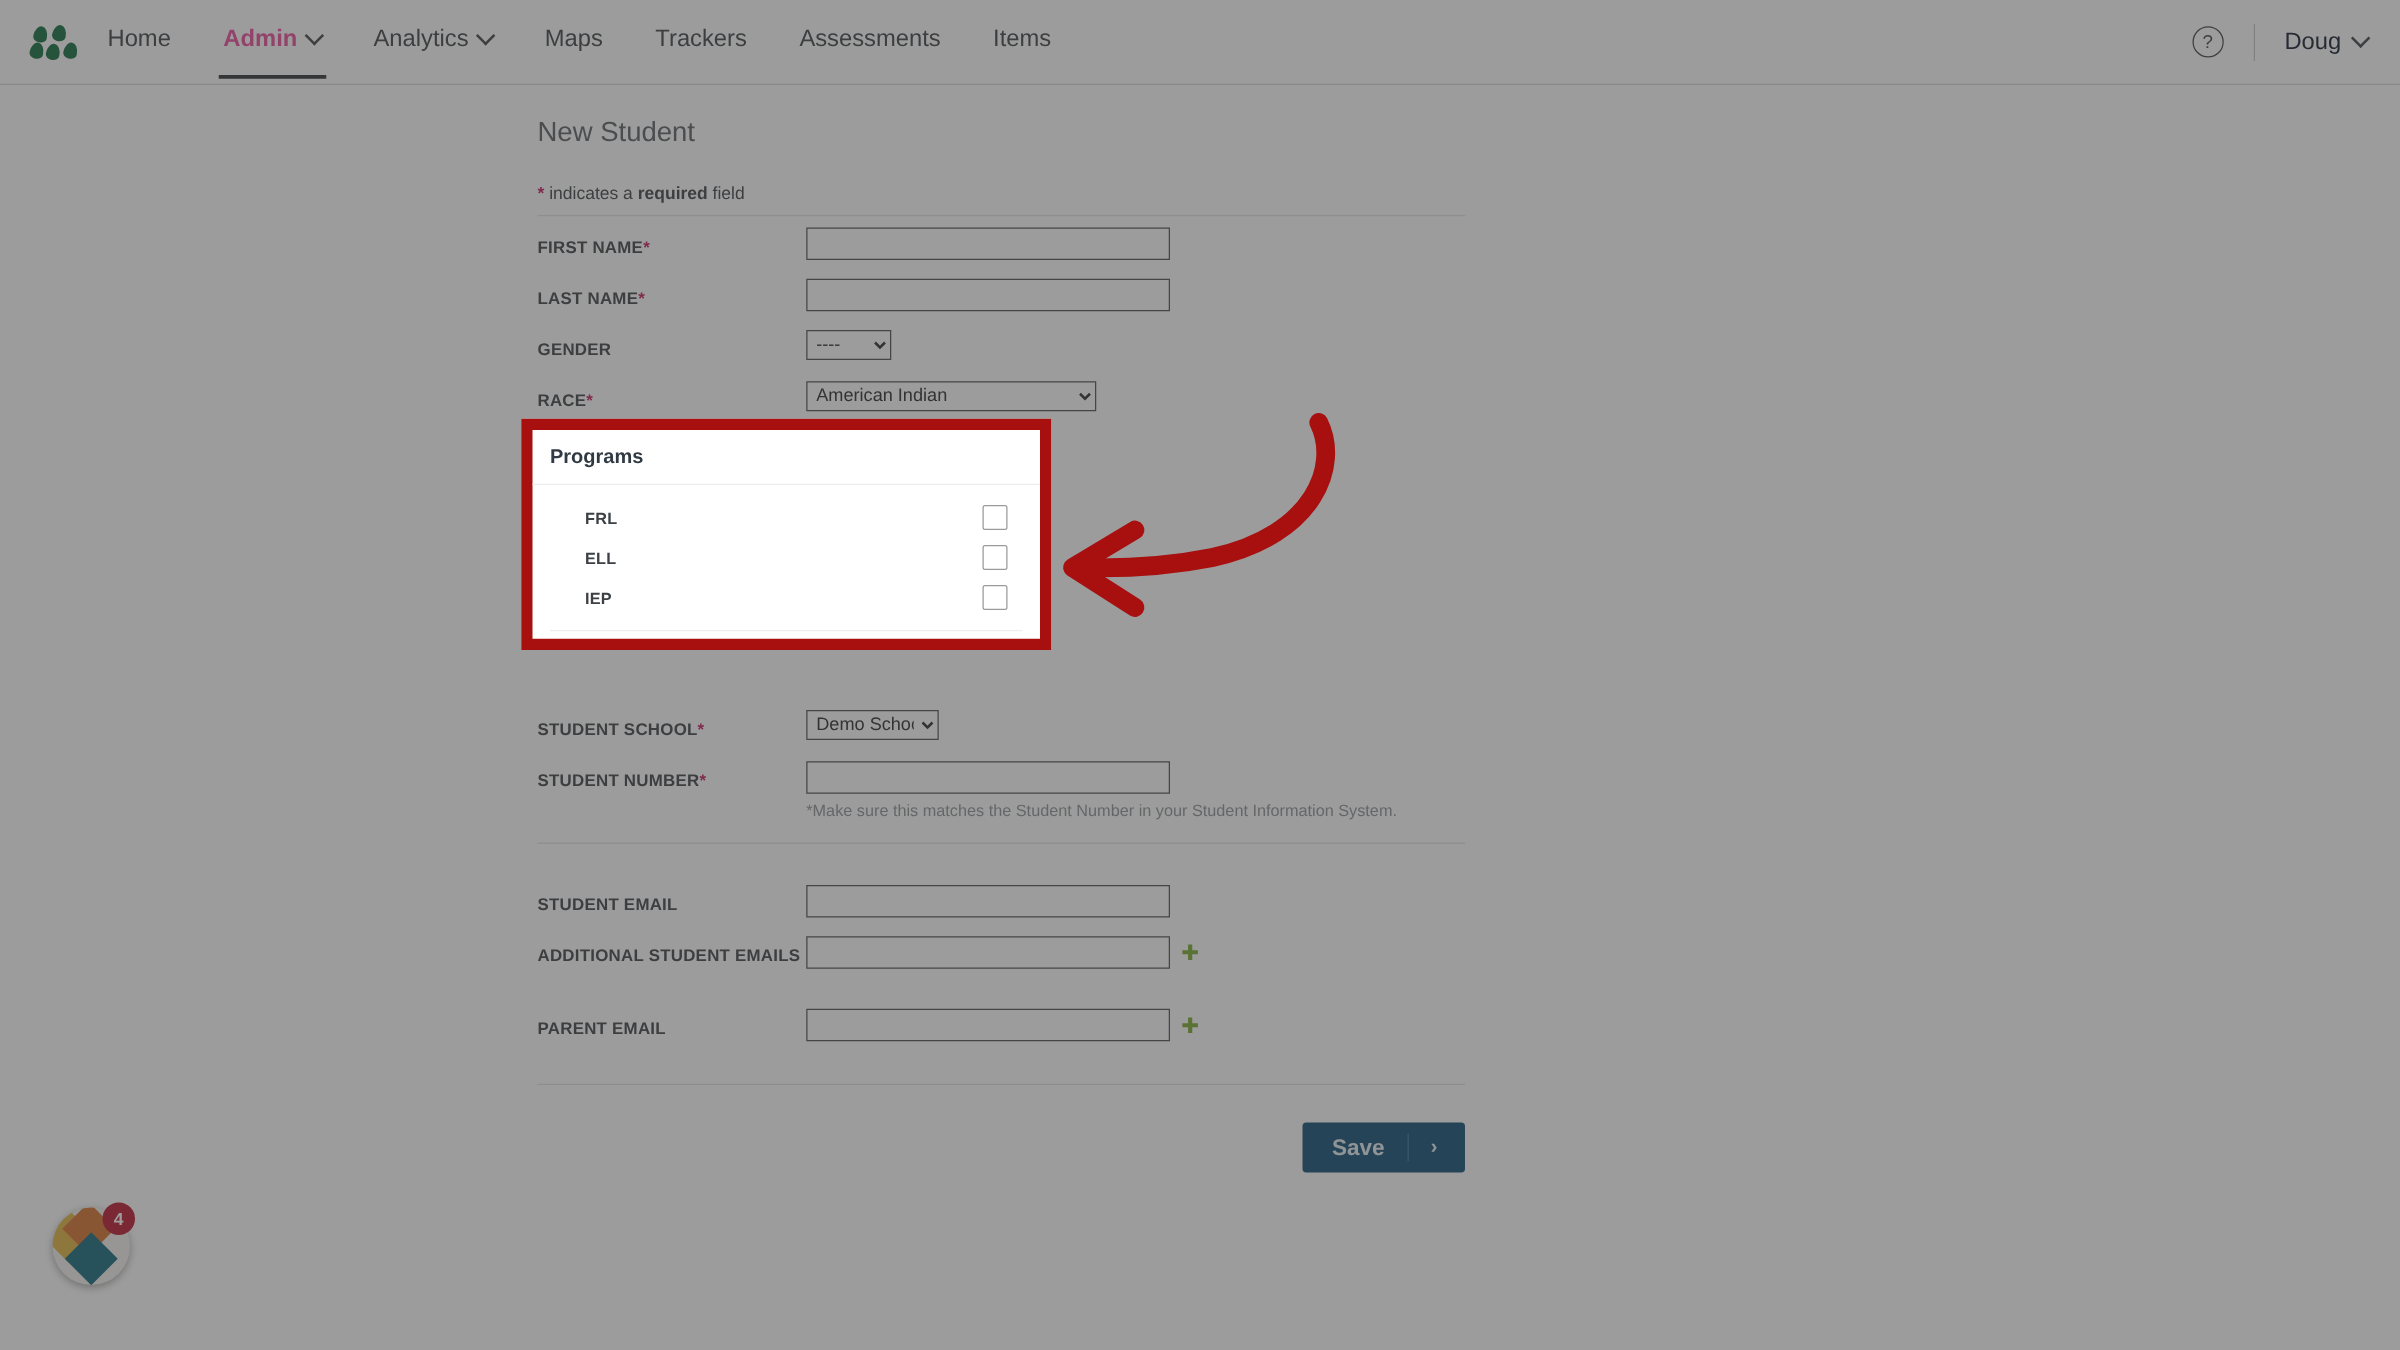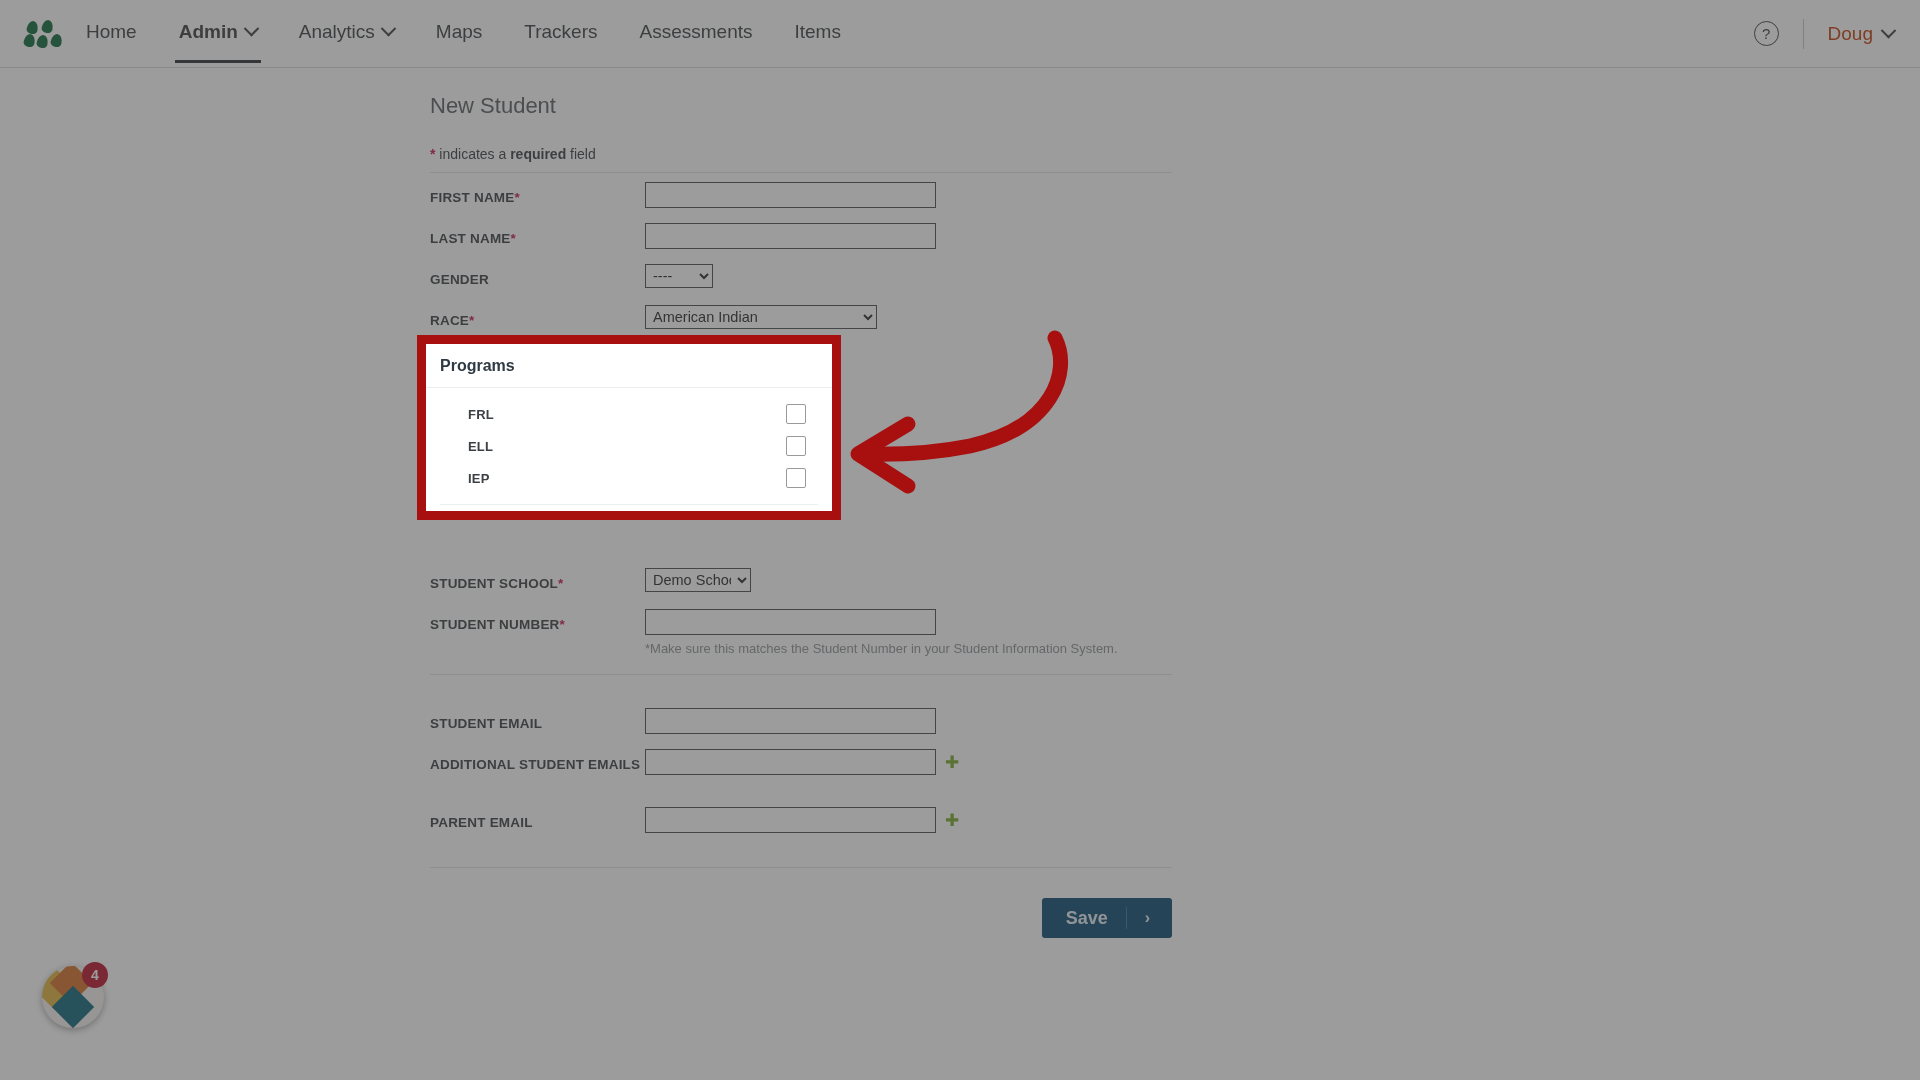--- a/index.html
+++ b/index.html
@@ -48,21 +48,21 @@
     font-size: 19px;
     color: #3d4145;
     padding: 0 0 4px 0;
     margin-right: 42px;
     display: flex; align-items: center; gap: 8px;
     white-space: nowrap;
     cursor: pointer;
   }
   .navitem.active {
     font-weight: bold;
-    color: #404040;
+    color: #ec4899;
   }
   .navitem.active::after {
     content: "";
     position: absolute;
     left: -4px; right: -4px; bottom: -16px;
     height: 3px; background: #2b2f33;
   }
   .caret {
     display: inline-block;
     width: 11px; height: 11px;
@@ -80,21 +80,21 @@
     color: #3d4145; font-size: 15px;
     display: flex; align-items: center; justify-content: center;
     cursor: pointer;
   }
   .nav-divider {
     width: 1px; height: 30px; background: #c9c9c9;
     margin: 0 24px;
   }
   #user-menu {
     display: flex; align-items: center; gap: 10px;
-    font-size: 19px; color: #c2410c; cursor: pointer;
+    font-size: 19px; color: #0f172a; cursor: pointer;
   }
 
   
   #content { position: absolute; left: 0; top: 68px; width: 1920px; height: 1012px; background:#fff; }
 
   #page-title {
     position: absolute; left: 430px; top: 25px;
     font-size: 22px; color: #5a5f63; font-weight: normal;
   }
 

